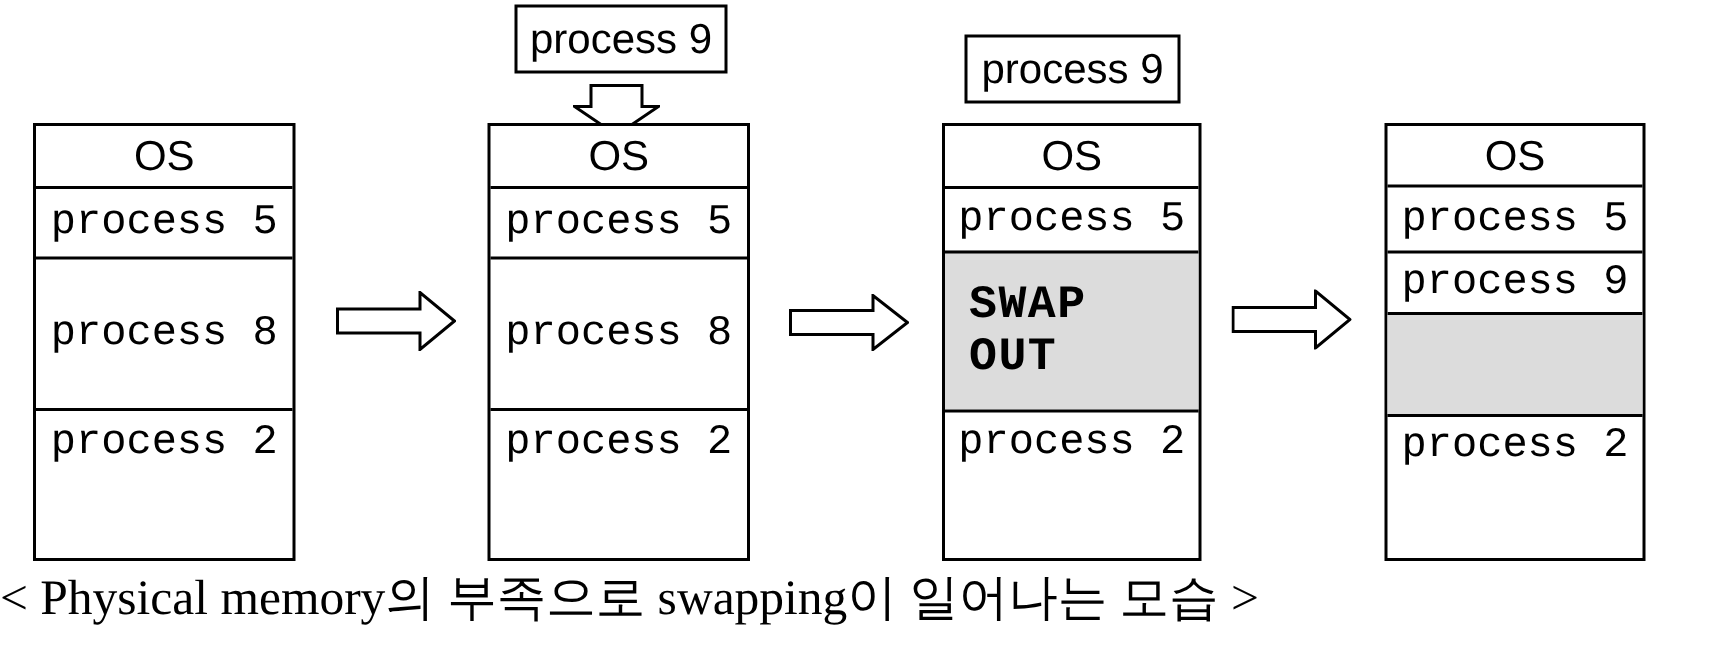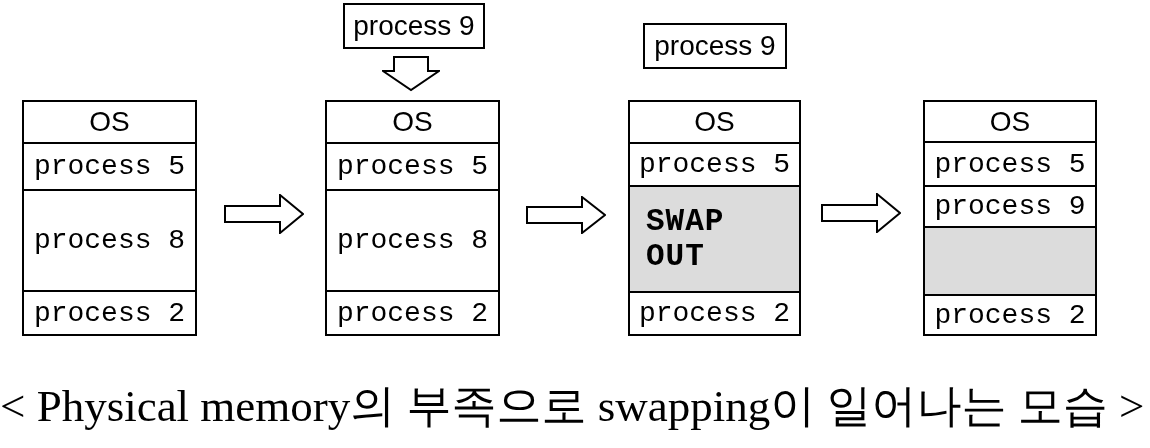--- a/index.html
+++ b/index.html
@@ -26,22 +26,22 @@
     justify-content: center;
     font-size: 28px;
     box-sizing: border-box;
   }
   .float-box-a { left: 343px; top: 3px;  width: 142px; height: 46px; }
   .float-box-b { left: 643px; top: 23px; width: 144px; height: 46px; }
 
   
   .mem-box {
     position: absolute;
-    top: 100px;
-    height: 236px;
+    top: 82px;
+    height: 292px;
     border: 2px solid var(--border, #000000);
     background: #ffffff;
     box-sizing: border-box;
     display: flex;
     flex-direction: column;
   }
   .mem-box-1 { left: 22px;  width: 175px; }
   .mem-box-2 { left: 325px; width: 175px; }
   .mem-box-3 { left: 628px; width: 173px; }
   .mem-box-4 { left: 923px; width: 174px; }
@@ -72,21 +72,21 @@
   .arrow-right-3 { left: 821px; top: 193px; }
   .arrow-down    { left: 382px; top: 56px; }
 
   
   .caption {
     position: absolute;
     left: 0;
     right: 68px;
     top: 376px;
     font-family: "Liberation Serif", "DejaVu Serif", serif;
-    font-size: 45px;
+    font-size: 33px;
     white-space: nowrap;
   }
 </style>
 </head>
 <body>
 
 <div class="stage" style="--bg: #ffffff; --border: #000000; --text: #000000; --swap-fill: #dcdcdc;">
 
   <div class="float-box float-box-a">
     <span>process 9</span>

